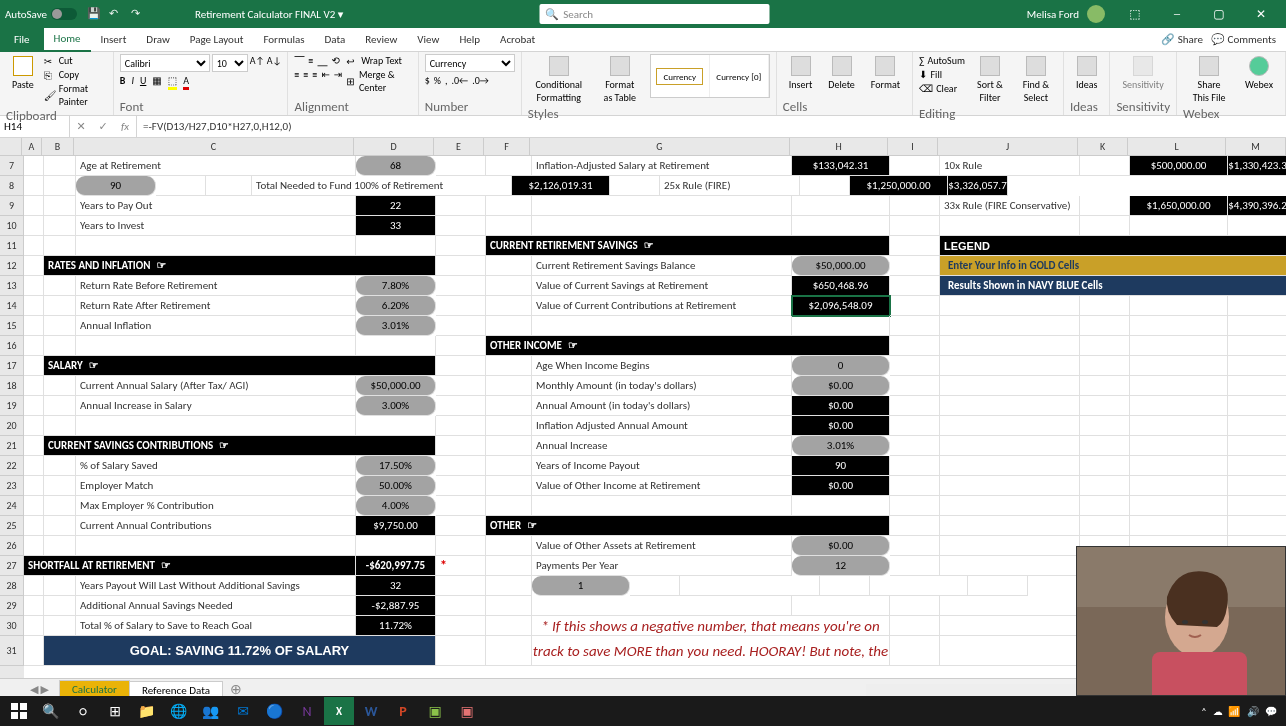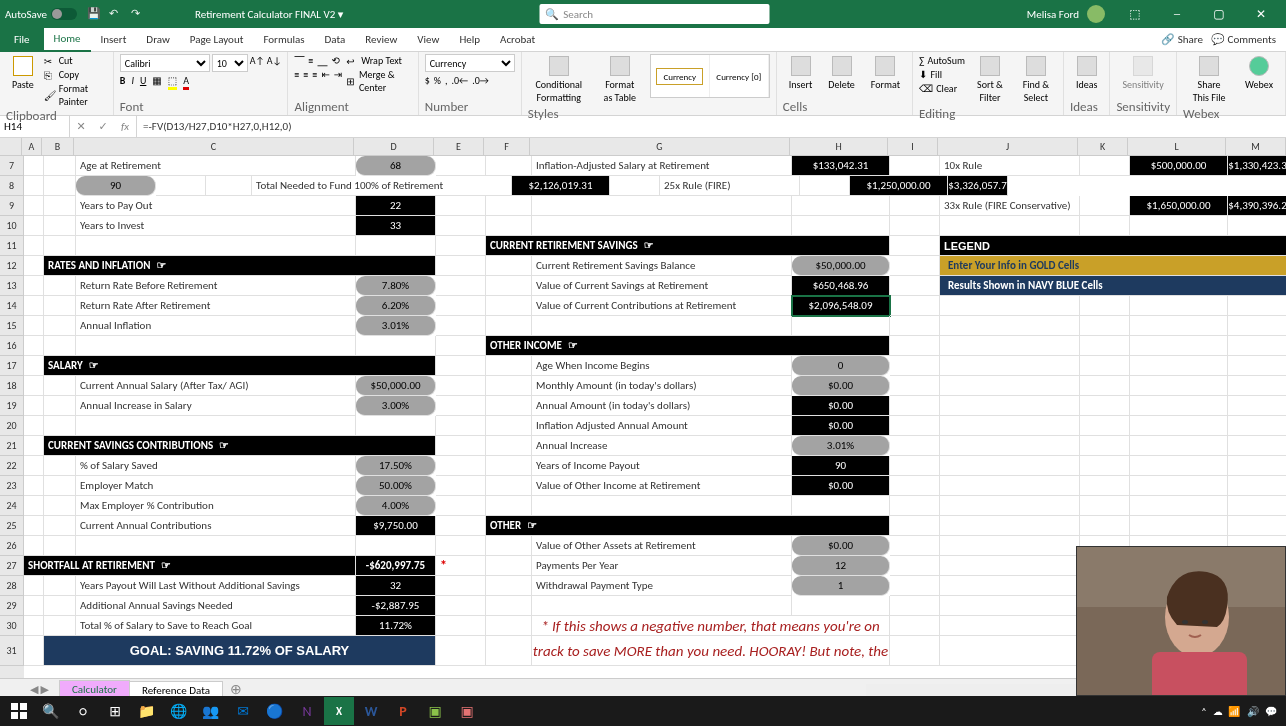--- a/index.html
+++ b/index.html
@@ -70,21 +70,21 @@
 .red-star { color:#d00; font-weight:bold; font-size:14px; }
 .legend-gold { background:#c9a028; color:#1e3a5f; font-weight:bold; padding-left:8px;}
 .legend-navy { background:#1e3a5f; color:#fff; font-weight:bold; padding-left:8px;}
 .hand { color:#fff; margin-left:6px;}
 .selected-cell { outline:2px solid #1a7346; outline-offset:-1px; }
 
 
 .sheet-tabs { height:22px; background:#f0f0f0; border-top:1px solid #ccc; display:flex; align-items:center; font-size:11px; padding-left:30px;}
 .sheet-nav { display:flex; gap:2px; color:#888; margin-right:10px;}
 .sheet-tab { padding:2px 12px; background:#fff; border:1px solid #ccc; border-bottom:none; margin-right:-1px; }
-.sheet-tab.active { background:#f0abfc; border-bottom:2px solid #1a7346; color:#1a7346; font-weight:500;}
+.sheet-tab.active { background:#eab308; border-bottom:2px solid #1a7346; color:#1a7346; font-weight:500;}
 .sheet-add { padding:0 8px; color:#888; font-size:14px; }
 .sheet-scroll { margin-left:auto; width:400px; height:12px; background:#eee; margin-right:20px;}
 
 
 .status-bar { height:20px; background:#f0f0f0; border-top:1px solid #ccc; display:flex; align-items:center; justify-content:flex-end; font-size:10px; color:#555; padding:0 10px; gap:10px;}
 .zoom-slider {width:80px; height:4px; background:#ccc;}
 
 
 .taskbar { position:absolute; bottom:0; left:0; right:0; height:30px; background:#1a1a1a; display:flex; align-items:center; padding:0 4px; gap:2px;}
 .taskbar .tb-icon { width:30px; height:28px; display:flex; align-items:center; justify-content:center; color:#fff; font-size:14px;}
@@ -725,21 +725,20 @@
           <div class="cell wM"></div>
         </div>
 
       <div class="row">
           <div class="cell wA"></div>
           <div class="cell wB"></div>
           <div class="cell wC label">Years Payout Will Last Without Additional Savings</div>
           <div class="cell wD navy">32</div>
           <div class="cell wE"></div>
           <div class="cell wF"></div>
-          <div class="cell wG label">Withdrawal Payment Type</div>
           <div class="cell wH gold">1</div>
           <div class="cell wI"></div>
           <div class="cell wJ"></div>
           <div class="cell wK"></div>
           <div class="cell wL"></div>
           <div class="cell wM"></div>
         </div>
 
       <div class="row">
           <div class="cell wA"></div>

